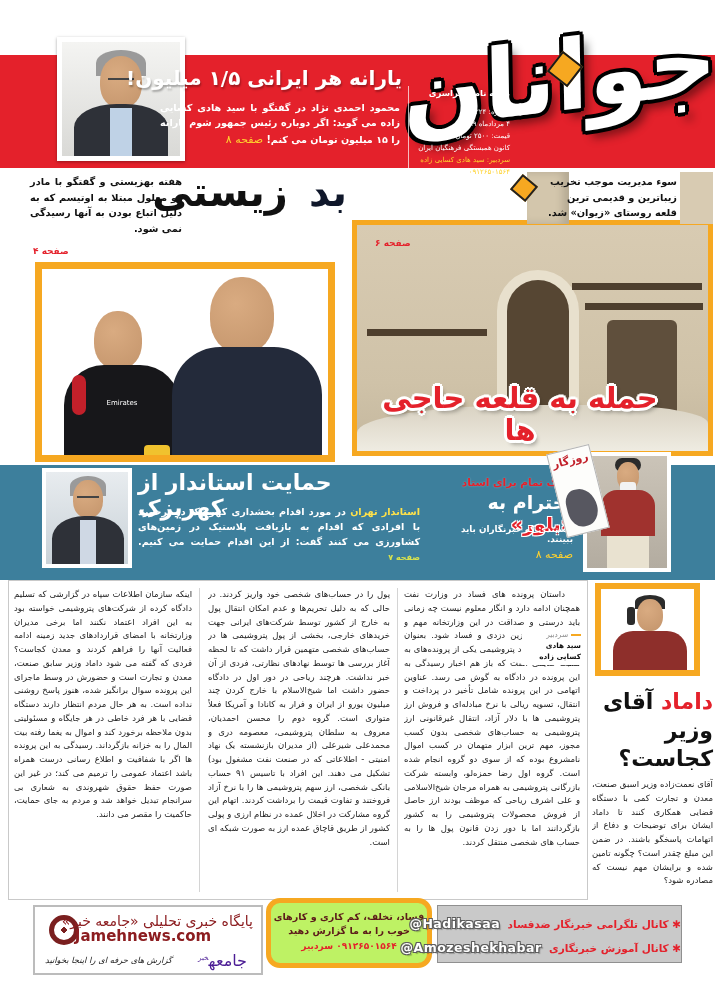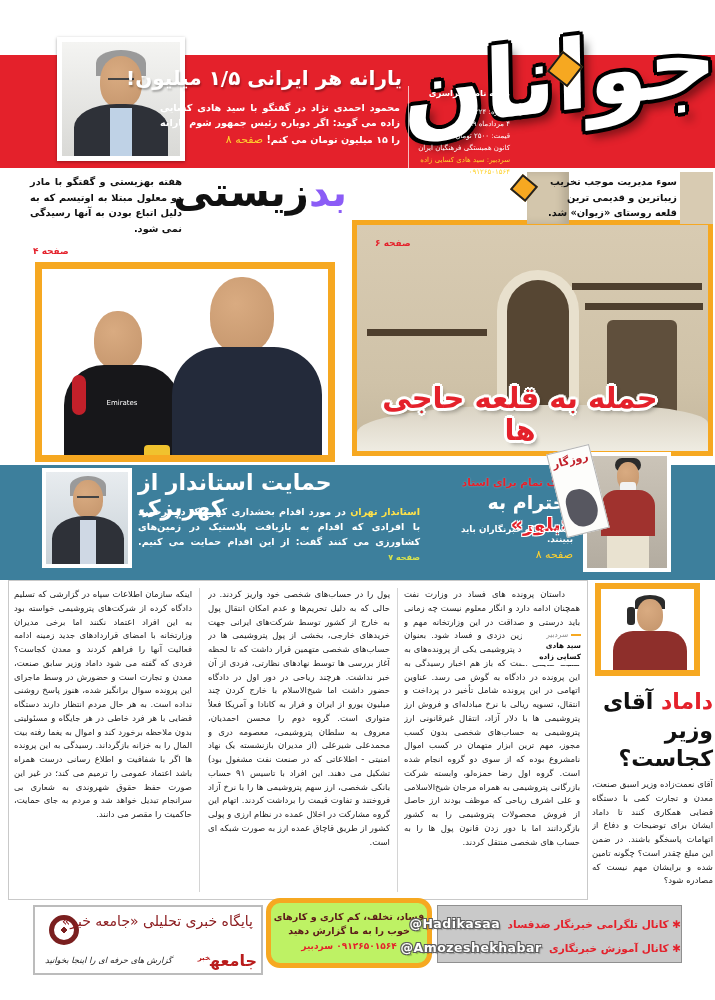--- a/index.html
+++ b/index.html
@@ -29,21 +29,21 @@
           text-align:right; white-space:nowrap; z-index:2; text-shadow:1px 2px 2px rgba(0,0,0,.3); }
   .lead-sum { left:160px; top:101px; width:240px; color:#fff; font-size:9.6px; font-weight:bold;
           line-height:1.55; text-align:justify; z-index:2; }
   .pg-y { color:#ffd22e; font-size:11px; font-weight:normal; }
   .pg-r { color:#e4212b; font-size:9px; font-weight:bold; }
   .pg-g { color:#d9e34d; font-size:8px; font-weight:bold; }
 
   
   .f-left-title { left:185px; top:168px; width:162px; font-size:40px; font-weight:900;
           text-align:right; letter-spacing:-2px; line-height:1.2; }
-  .f-left-title .rd { color:#8b5cf6; } .f-left-title .bk { color:#111; }
+  .f-left-title .rd { color:#0f172a;margin-left:21px; } .f-left-title .bk { color:#111; }
   .f-left-sum { left:30px; top:174px; width:152px; font-size:9.8px; font-weight:bold; color:#111;
           line-height:1.6; text-align:justify; }
   .f-left-pg { left:33px; top:246px; }
   .twins { left:35px; top:262px; width:300px; height:200px; border:7px solid #f6a821; background:#fff; overflow:hidden; z-index:1; }
   .f-right-sum { left:545px; top:174px; width:132px; font-size:9.8px; font-weight:bold; color:#111;
           line-height:1.6; text-align:right; z-index:2; }
   .f-right-diamond { left:514px; top:178px; width:20px; height:20px; background:#f6a821;
           border:2px solid #222; transform:rotate(40deg); z-index:2; }
   .f-right-pg { left:375px; top:238px; z-index:2; }
   .fort { left:352px; top:172px; width:361px; height:284px; direction:ltr; }
@@ -107,21 +107,21 @@
           color:#1c1c1c; text-align:justify; overflow:hidden; }
 
   
   .jameh { left:33px; top:905px; width:230px; height:70px; background:#fff; border:2px solid #bcbcbc; }
   .jameh .title { position:absolute; right:8px; top:6px; font-size:14px; font-weight:normal; color:#8c1d20; }
   .jameh .url { position:absolute; right:38px; top:20px; width:160px; text-align:center; font-size:15px;
           font-weight:bold; color:#8c1d20; direction:ltr; }
   .jameh .ring { position:absolute; left:14px; top:8px; width:30px; height:30px; border:5px solid #7a1f1f;
           border-radius:50%; background:radial-gradient(circle,#7a1f1f 18%,#fff 20%); }
   .jameh .tagline { position:absolute; left:10px; bottom:8px; font-size:8.4px; color:#222;font-style:italic; }
-  .jameh .wordmark { position:absolute; right:4px; bottom:3px; font-size:16px; font-weight:700; color:#b91c1c; }
+  .jameh .wordmark { position:absolute; right:14px; bottom:3px; font-size:16px; font-weight:400; color:#4c1d95; }
   .jameh .wordmark sup { font-size:7px; }
   .report { left:266px; top:898px; width:166px; height:70px; background:#bef264; border:5px solid #f6a821;
           border-radius:14px; text-align:center; padding-top:7px; }
   .report .l { font-size:9.6px; font-weight:900; color:#5c1a1a; line-height:1.45; }
   .report .ph { font-size:9px; font-weight:bold; color:#e4212b; margin-top:3px; }
   .channels { left:437px; top:905px; width:245px; height:58px; background:#c9c9c9; border:1px solid #909090;
           text-align:center; padding-top:6px; }
   .ch-row { font-size:11px; line-height:1.95; white-space:nowrap;padding-left:42px; }
   .ch-row .lbl { color:#e4212b; font-weight:900; font-size:10.5px; }
   .ch-row .hdl { color:#fff; font-weight:bold; font-size:12.5px; direction:ltr; display:inline-block;
@@ -260,20 +260,21 @@
     <span class="nm">کسایی زاده</span>
   </div>
   <div class="abs sb-hl">
     <span class="rd">داماد</span><span> آقای وزیر کجاست؟</span>
   </div>
   <div class="abs sb-body">آقای نعمت‌زاده وزیر اسبق صنعت، معدن و تجارت کمی با دستگاه قضایی همکاری کنند تا داماد ایشان برای توضیحات و دفاع از اتهامات پاسخگو باشند. در ضمن این مبلغ چقدر است؟ چگونه تامین شده و برایشان مهم نیست که مصادره شود؟</div>
 
   <div class="abs jameh">
     <div class="ring"></div>
     <div class="title">پایگاه خبری تحلیلی «جامعه خبر»</div>
+    <div class="url">Jamehnews.com</div>
     <div class="tagline">گزارش های حرفه ای را اینجا بخوانید</div>
     <div class="wordmark">
       <span>جامعه</span><sup>خبر</sup>
     </div>
   </div>
 
   <div class="abs report">
     <div class="l">فساد، تخلف، کم کاری و کارهای</div>
     <div class="l">خوب را به ما گزارش دهید</div>
     <div class="ph">

